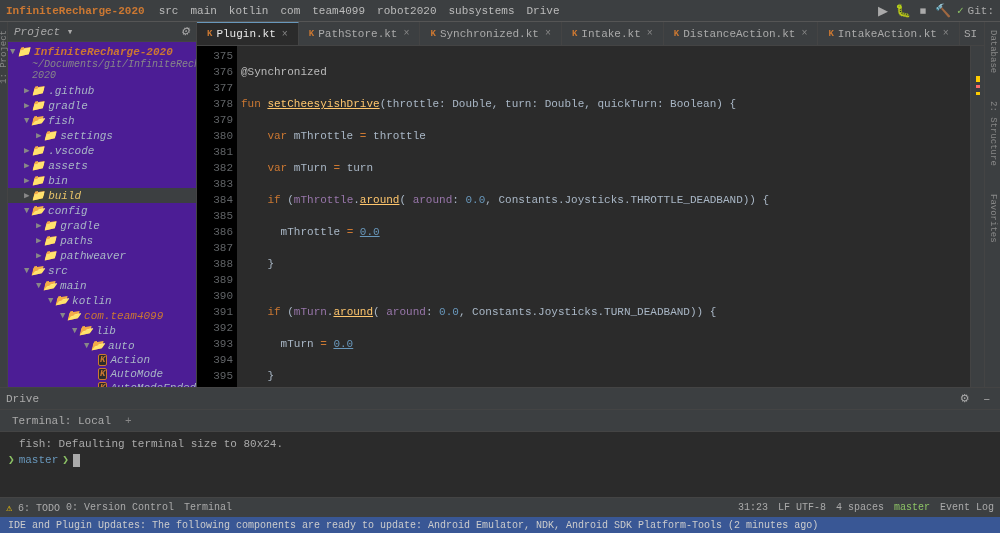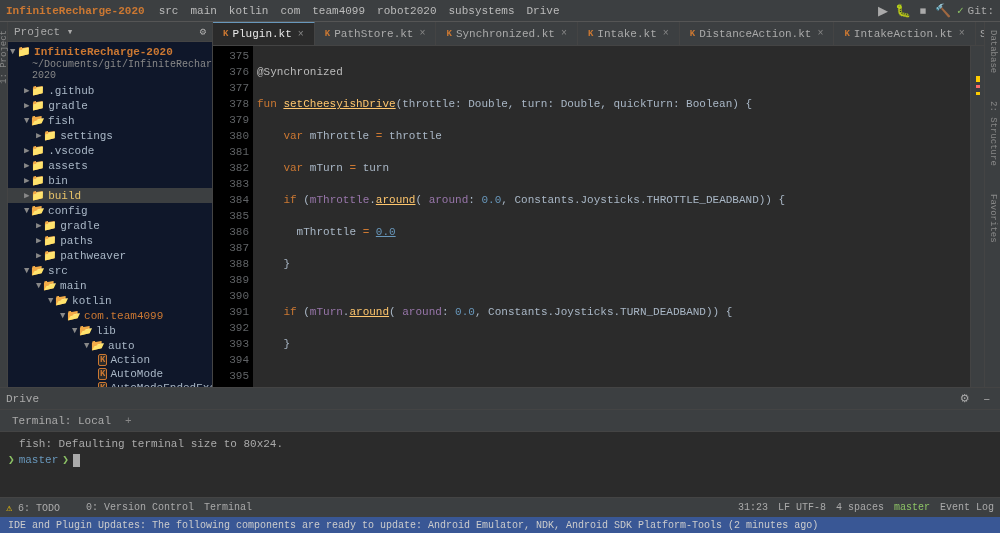--- a/index.html
+++ b/index.html
@@ -107,26 +107,27 @@
       text-orientation: mixed;
       transform: rotate(180deg);
       font-size: 9px;
       color: #888;
       cursor: pointer;
       padding: 4px 1px;
     }
 
     
     .project-tree {
-      width: 205px;
-      background: #0f172a;
+      width: 189px;
+      background: #4c1d95;
       border-right: 1px solid #444;
       flex-shrink: 0;
       overflow-y: auto;
       overflow-x: hidden;
+      font-style: italic;
     }
     .tree-header {
       background: #3c3f41;
       padding: 3px 6px;
       font-size: 11px;
       color: #aaa;
       display: flex;
       align-items: center;
       justify-content: space-between;
       border-bottom: 1px solid #444;
@@ -504,20 +505,21 @@
       <div class="code-lines">
 <div class="line"><span style="color:#bbb;">@Synchronized</span></div>
 <div class="line"><span class="kw">fun </span><span class="fn">setCheesyishDrive</span><span style="color:#a9b7c6;">(</span><span style="color:#a9b7c6;">throttle</span><span style="color:#a9b7c6;">: </span><span style="color:#a9b7c6;">Double</span><span style="color:#a9b7c6;">, </span><span style="color:#a9b7c6;">turn</span><span style="color:#a9b7c6;">: </span><span style="color:#a9b7c6;">Double</span><span style="color:#a9b7c6;">, </span><span style="color:#a9b7c6;">quickTurn</span><span style="color:#a9b7c6;">: </span><span style="color:#a9b7c6;">Boolean</span><span style="color:#a9b7c6;">) {</span></div>
 <div class="line"><span style="color:#a9b7c6;">    </span><span class="kw">var </span><span style="color:#a9b7c6;">mThrottle </span><span class="op">= </span><span style="color:#a9b7c6;">throttle</span></div>
 <div class="line"><span style="color:#a9b7c6;">    </span><span class="kw">var </span><span style="color:#a9b7c6;">mTurn </span><span class="op">= </span><span style="color:#a9b7c6;">turn</span></div>
 <div class="line"><span style="color:#a9b7c6;">    </span><span class="kw">if </span><span style="color:#a9b7c6;">(</span><span class="prop">mThrottle</span><span style="color:#a9b7c6;">.</span><span class="fn">around</span><span style="color:#a9b7c6;">( </span><span style="color:#9876aa;">around</span><span style="color:#a9b7c6;">: </span><span class="num">0.0</span><span style="color:#a9b7c6;">, </span><span style="color:#a9b7c6;">Constants.Joysticks.THROTTLE_DEADBAND</span><span style="color:#a9b7c6;">)) {</span></div>
 <div class="line"><span style="color:#a9b7c6;">      mThrottle </span><span class="op">= </span><span class="num" style="color:#6897bb; text-decoration:underline;">0.0</span></div>
 <div class="line"><span style="color:#a9b7c6;">    }</span></div>
 <div class="line"></div>
 <div class="line"><span style="color:#a9b7c6;">    </span><span class="kw">if </span><span style="color:#a9b7c6;">(</span><span class="prop">mTurn</span><span style="color:#a9b7c6;">.</span><span class="fn">around</span><span style="color:#a9b7c6;">( </span><span style="color:#9876aa;">around</span><span style="color:#a9b7c6;">: </span><span class="num">0.0</span><span style="color:#a9b7c6;">, </span><span style="color:#a9b7c6;">Constants.Joysticks.TURN_DEADBAND</span><span style="color:#a9b7c6;">)) {</span></div>
+<div class="line"><span style="color:#a9b7c6;">      mTurn </span><span class="op">= </span><span class="num" style="color:#6897bb; text-decoration:underline;">0.0</span></div>
 <div class="line"><span style="color:#a9b7c6;">    }</span></div>
 <div class="line"></div>
 
 
 
 
 
 
 
 <div class="line"></div>
@@ -580,21 +582,21 @@
     <div class="terminal-prompt">
       <span class="prompt-arrow">❯</span>
       <span style="color:#6897bb;">master</span>
       <span style="color:#8cc265;">❯</span>
       <span class="prompt-cursor"></span>
     </div>
   </div>
 </div>
 
 <div style="background:#3c3f41; border-top:1px solid #444; display:flex; align-items:center; height:20px; padding: 0 6px; font-size:10px; color:#aaa; flex-shrink:0;">
-  <span style="margin-right:26px;">
+  <span style="margin-right:6px;">
     <span style="color:#ffcc00;">⚠</span>
     <span>6: TODO</span>
   </span>
   <span style="margin-right:10px;">0: Version Control</span>
   <span>Terminal</span>
   <span style="flex:1;"></span>
   <span style="margin-right:10px;">31:23</span>
   <span style="margin-right:10px;">LF  UTF-8</span>
   <span style="margin-right:10px;">4 spaces</span>
   <span style="color:#8cc265; margin-right:10px;">master</span>

